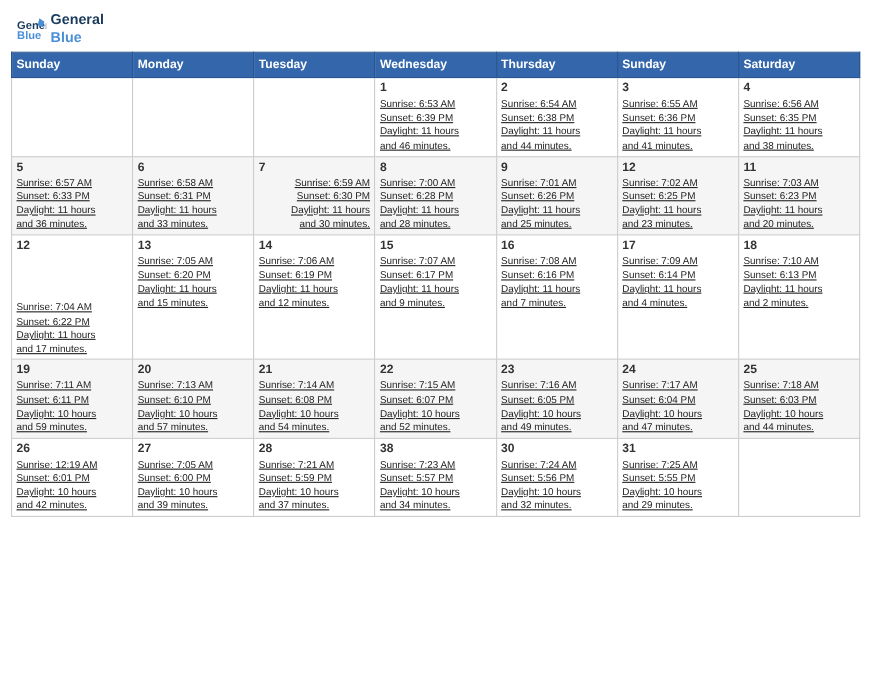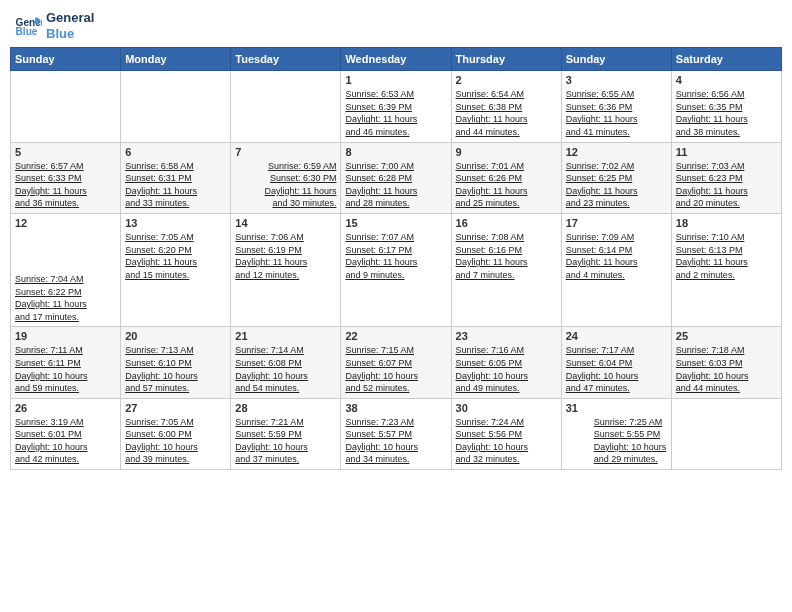--- a/index.html
+++ b/index.html
@@ -297,21 +297,21 @@
           <span class="day-num">25</span>
           <div class="day-info" style="white-space: pre-line;">Sunrise: 7:18 AM
 Sunset: 6:03 PM
 Daylight: 10 hours
 and 44 minutes.</div>
         </td>
       </tr>
       <tr>
         <td>
           <span class="day-num">26</span>
-          <div class="day-info" style="white-space: pre-line;">Sunrise: 3:19 AM
+          <div class="day-info" style="white-space: pre-line;">Sunrise: 12:19 AM
 Sunset: 6:01 PM
 Daylight: 10 hours
 and 42 minutes.</div>
         </td>
         <td>
           <span class="day-num">27</span>
           <div class="day-info" style="white-space: pre-line;">Sunrise: 7:05 AM
 Sunset: 6:00 PM
 Daylight: 10 hours
 and 39 minutes.</div>
@@ -332,21 +332,21 @@
         </td>
         <td>
           <span class="day-num">30</span>
           <div class="day-info" style="white-space: pre-line;">Sunrise: 7:24 AM
 Sunset: 5:56 PM
 Daylight: 10 hours
 and 32 minutes.</div>
         </td>
         <td>
           <span class="day-num">31</span>
-          <div class="day-info" style="white-space: pre-line; margin-left: 28px;">Sunrise: 7:25 AM
+          <div class="day-info" style="white-space: pre-line;">Sunrise: 7:25 AM
 Sunset: 5:55 PM
 Daylight: 10 hours
 and 29 minutes.</div>
         </td>
         <td class="empty"></td>
       </tr>
     </tbody>
 </table>
 
 </body></html>

